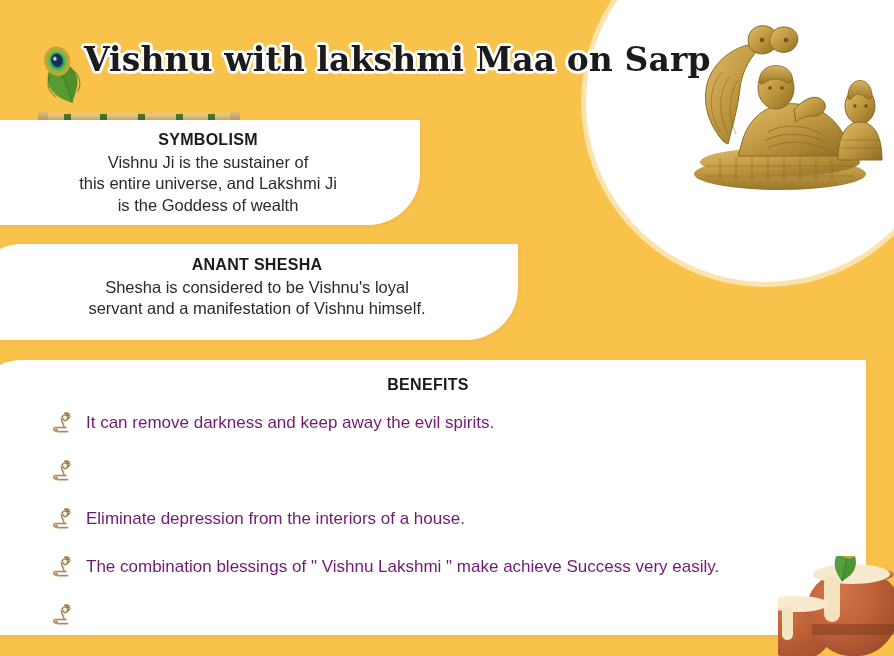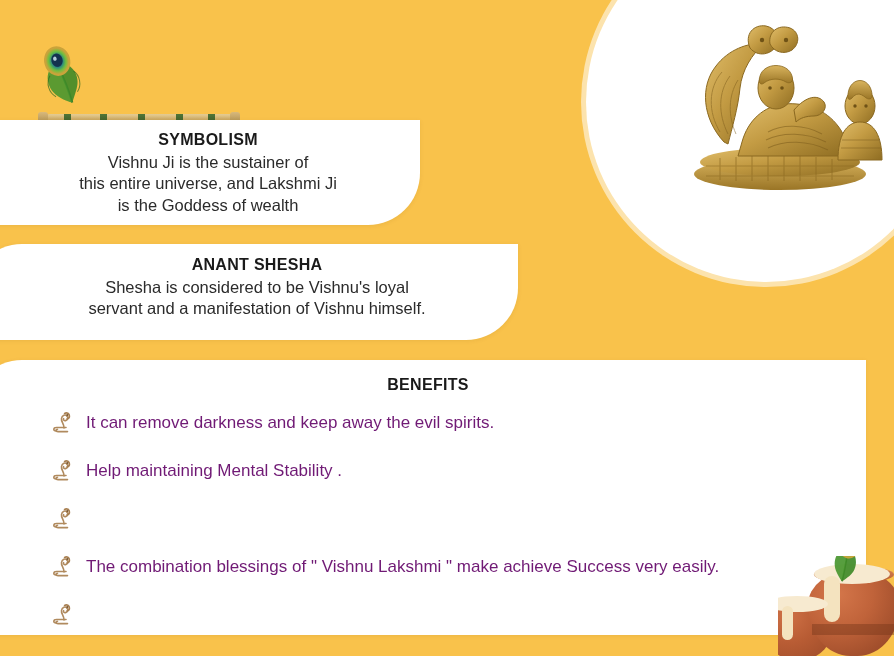--- a/index.html
+++ b/index.html
@@ -270,20 +270,21 @@
       <span class="hole" style="left:124px"></span>
       <span class="hole" style="left:150px"></span>
     </div>
     <div class="tassel-string"></div>
     <div class="tassel">
       <i style="left:0;top:0"></i>
         <i style="left:5px;top:9px"></i>
     </div>
   </div>
 
+  <div class="title">Vishnu with lakshmi Maa on Sarp</div>
 
   <div class="card" id="card-symbolism">
     <div class="inner">
       <div class="card-title">SYMBOLISM</div>
       <div class="card-body">
         <div>Vishnu Ji is the sustainer of</div>
         <div>this entire universe, and Lakshmi Ji</div>
         <div>is the Goddess of wealth</div>
       </div>
     </div>
@@ -324,35 +325,35 @@
                 <g fill="none" stroke="#b08a5e" stroke-width="1.6" stroke-linecap="round">
                   <path d="M6 21 C3 21 3 17.5 6.5 17.5 L16 17.5"></path>
                   <path d="M7.5 19.2 C5.5 19.2 5.5 21.6 8 21.6 L17.5 21.6"></path>
                   <path d="M14 18 C14 13 11 12 11.5 8.5 C12 5 15.5 4 17 6"></path>
                   <path d="M17 6 C18.4 7.8 17.8 10.2 15.6 10.6 C13.8 10.9 13 9.6 13.6 8.6"></path>
                 </g>
                 <path d="M14.6 3.4 C16.9 2.2 19.4 3.6 19.4 6 C19.4 7.6 18.4 8.6 17.2 8.8" fill="none" stroke="#a87f51" stroke-width="1.7" stroke-linecap="round"></path>
                 <circle cx="17.3" cy="5" r="1" fill="#7a5730"></circle>
               </svg>
             </span>
-            <span class="benefit-text">Help maintaining Mental Stability .</span>
           </li>
           <li class="benefit-item">
             <span class="benefit-icon">
               <svg viewBox="0 0 26 26" xmlns="http://www.w3.org/2000/svg">
                 <g fill="none" stroke="#b08a5e" stroke-width="1.6" stroke-linecap="round">
                   <path d="M6 21 C3 21 3 17.5 6.5 17.5 L16 17.5"></path>
                   <path d="M7.5 19.2 C5.5 19.2 5.5 21.6 8 21.6 L17.5 21.6"></path>
                   <path d="M14 18 C14 13 11 12 11.5 8.5 C12 5 15.5 4 17 6"></path>
                   <path d="M17 6 C18.4 7.8 17.8 10.2 15.6 10.6 C13.8 10.9 13 9.6 13.6 8.6"></path>
                 </g>
                 <path d="M14.6 3.4 C16.9 2.2 19.4 3.6 19.4 6 C19.4 7.6 18.4 8.6 17.2 8.8" fill="none" stroke="#a87f51" stroke-width="1.7" stroke-linecap="round"></path>
                 <circle cx="17.3" cy="5" r="1" fill="#7a5730"></circle>
               </svg>
             </span>
+            <span class="benefit-text">Eliminate depression from the interiors of a house.</span>
           </li>
           <li class="benefit-item">
             <span class="benefit-icon">
               <svg viewBox="0 0 26 26" xmlns="http://www.w3.org/2000/svg">
                 <g fill="none" stroke="#b08a5e" stroke-width="1.6" stroke-linecap="round">
                   <path d="M6 21 C3 21 3 17.5 6.5 17.5 L16 17.5"></path>
                   <path d="M7.5 19.2 C5.5 19.2 5.5 21.6 8 21.6 L17.5 21.6"></path>
                   <path d="M14 18 C14 13 11 12 11.5 8.5 C12 5 15.5 4 17 6"></path>
                   <path d="M17 6 C18.4 7.8 17.8 10.2 15.6 10.6 C13.8 10.9 13 9.6 13.6 8.6"></path>
                 </g>

